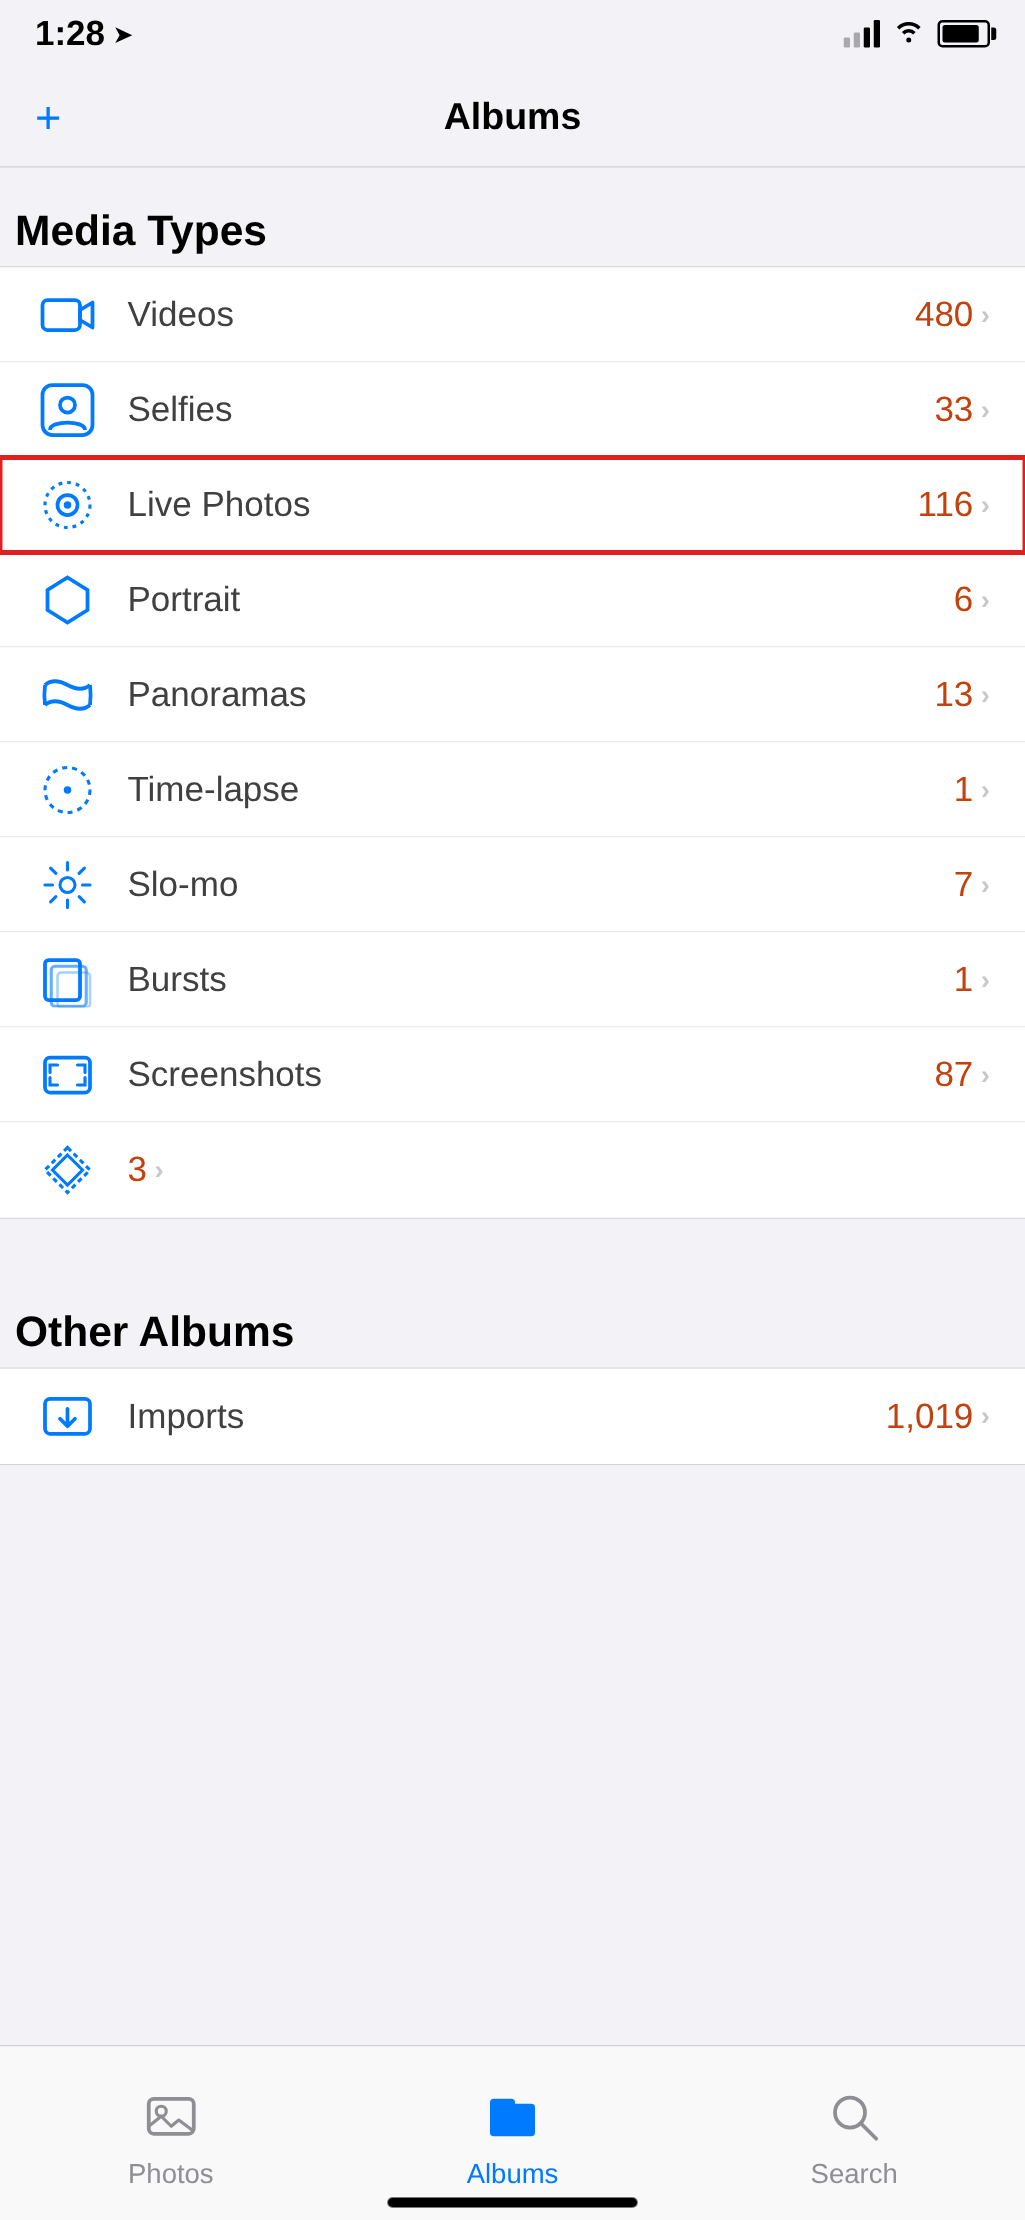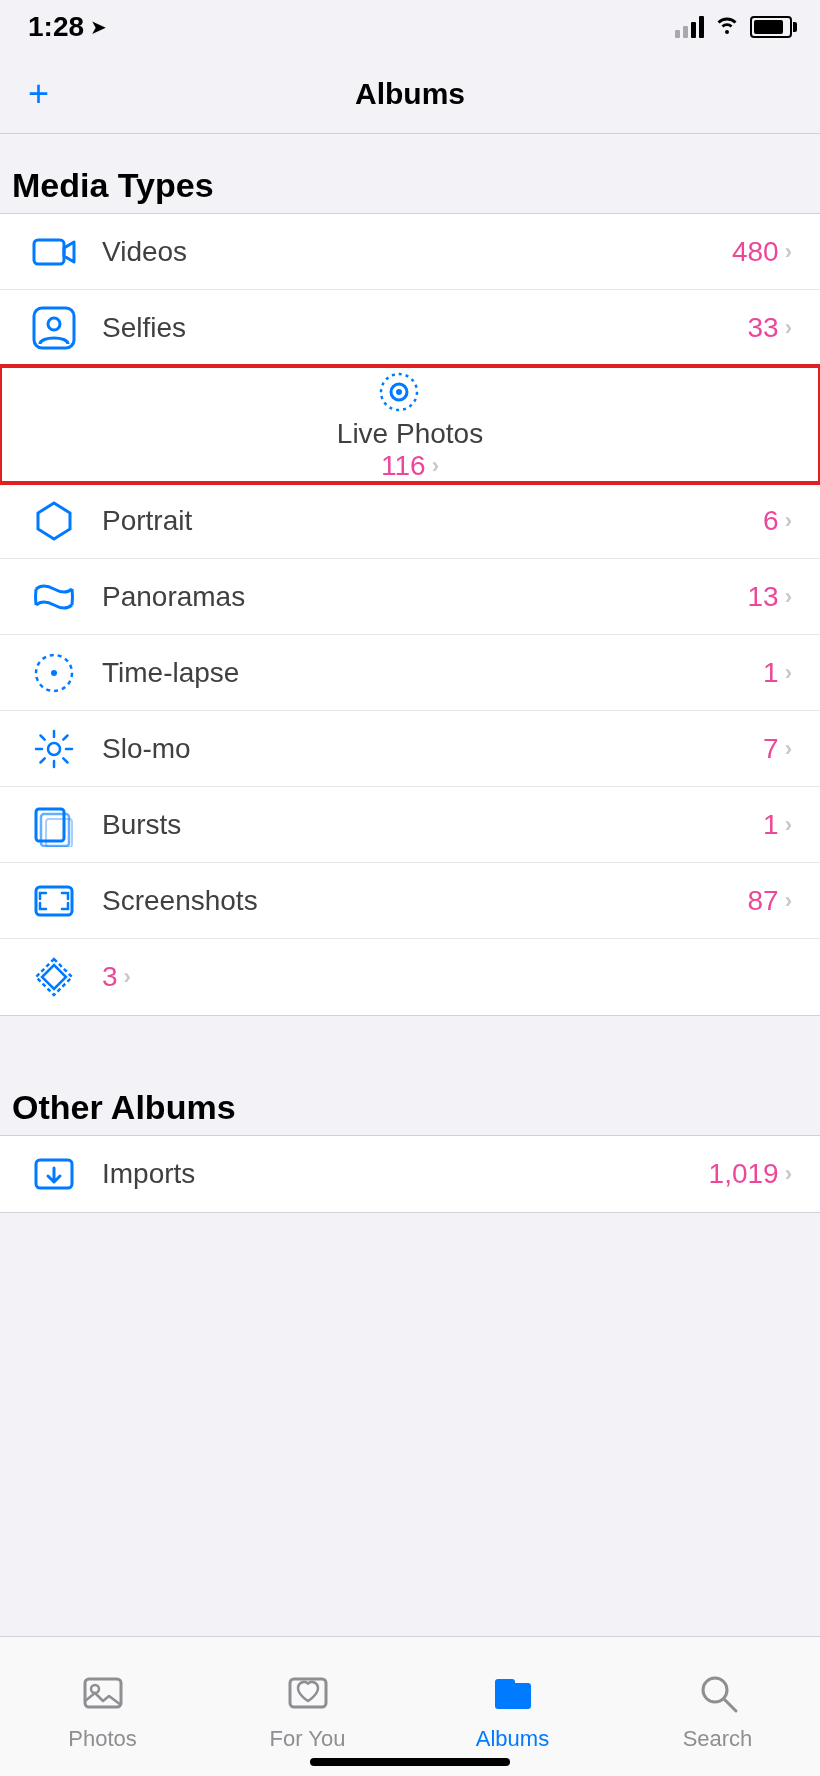--- a/index.html
+++ b/index.html
@@ -138,21 +138,20 @@
       position: relative;
       text-decoration: none;
     }
     .list-item:last-child {
       border-bottom: none;
     }
     .list-item.highlighted {
       outline: 4px solid #e02020;
       outline-offset: -2px;
       z-index: 10;
-      flex-direction: column;
     }
 
     .item-icon {
       width: 52px;
       height: 52px;
       display: flex;
       align-items: center;
       justify-content: center;
       margin-right: 22px;
       flex-shrink: 0;
@@ -168,21 +167,21 @@
       color: #404040;
     }
 
     .item-right {
       display: flex;
       align-items: center;
       gap: 6px;
     }
     .item-count {
       font-size: 28px;
-      color: #ec4899;
+      color: #c2410c;
     }
     .item-chevron {
       font-size: 22px;
       color: #c7c7cc;
       font-weight: 600;
     }
 
     
     .section-other {
       margin-top: 40px;
@@ -475,29 +474,20 @@
     <div class="tab-icon">
       <svg viewBox="0 0 44 44" fill="none">
         <rect x="4" y="8" width="36" height="28" rx="4" stroke="#8e8e93" stroke-width="3" fill="none"></rect>
         <circle cx="14" cy="18" r="4" stroke="#8e8e93" stroke-width="2.5" fill="none"></circle>
         <path d="M4 30l10-8 8 8 6-5 12 9" stroke="#8e8e93" stroke-width="2.5" fill="none" stroke-linejoin="round"></path>
       </svg>
     </div>
     <span class="tab-label">Photos</span>
   </div>
 
-  <div class="tab-item">
-    <div class="tab-icon">
-      <svg viewBox="0 0 44 44" fill="none">
-        <rect x="4" y="8" width="36" height="28" rx="4" stroke="#8e8e93" stroke-width="3" fill="none"></rect>
-        <path d="M22 30s-10-6-10-13a6 6 0 0 1 10-4.5A6 6 0 0 1 32 17c0 7-10 13-10 13z" stroke="#8e8e93" stroke-width="2.5" fill="none"></path>
-      </svg>
-    </div>
-    <span class="tab-label">For You</span>
-  </div>
 
   <div class="tab-item active">
     <div class="tab-icon">
       <svg viewBox="0 0 44 44" fill="none">
         <rect x="4" y="12" width="36" height="26" rx="3" fill="#007aff"></rect>
         <rect x="4" y="8" width="20" height="8" rx="3" fill="#007aff"></rect>
         <rect x="8" y="18" width="28" height="4" rx="2" fill="#fff"></rect>
         <rect x="8" y="26" width="20" height="4" rx="2" fill="#fff"></rect>
       </svg>
     </div>

